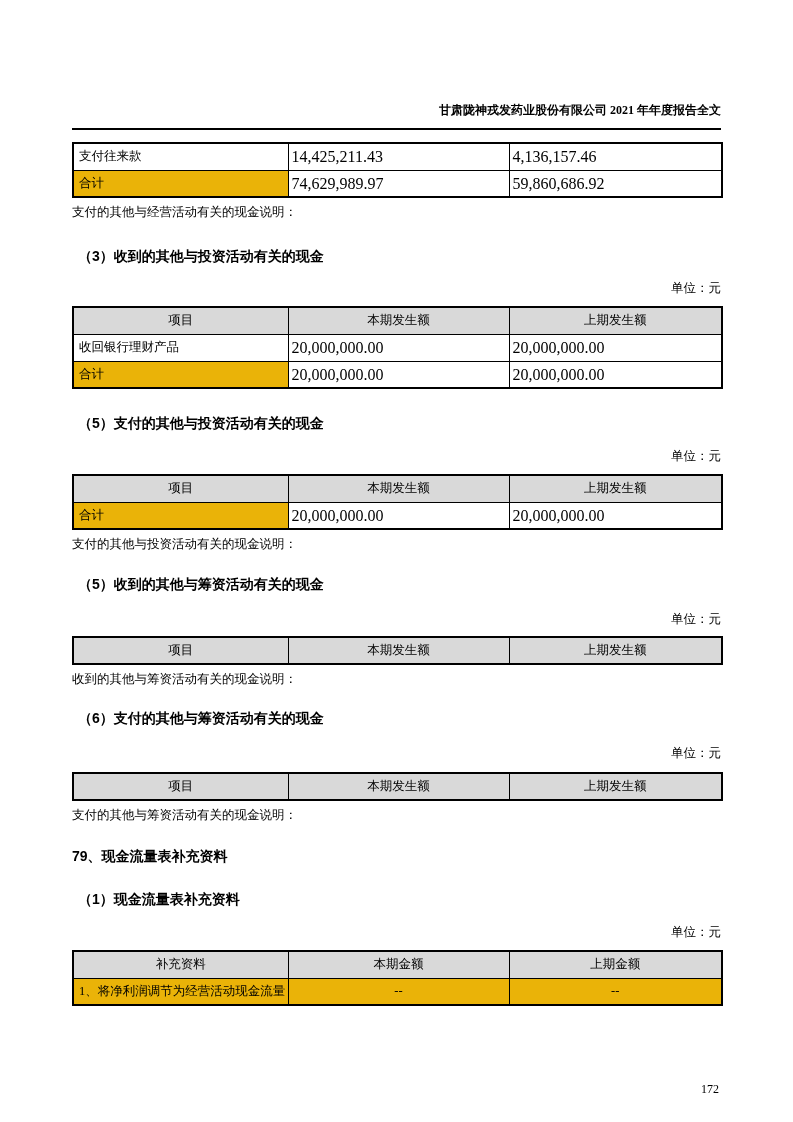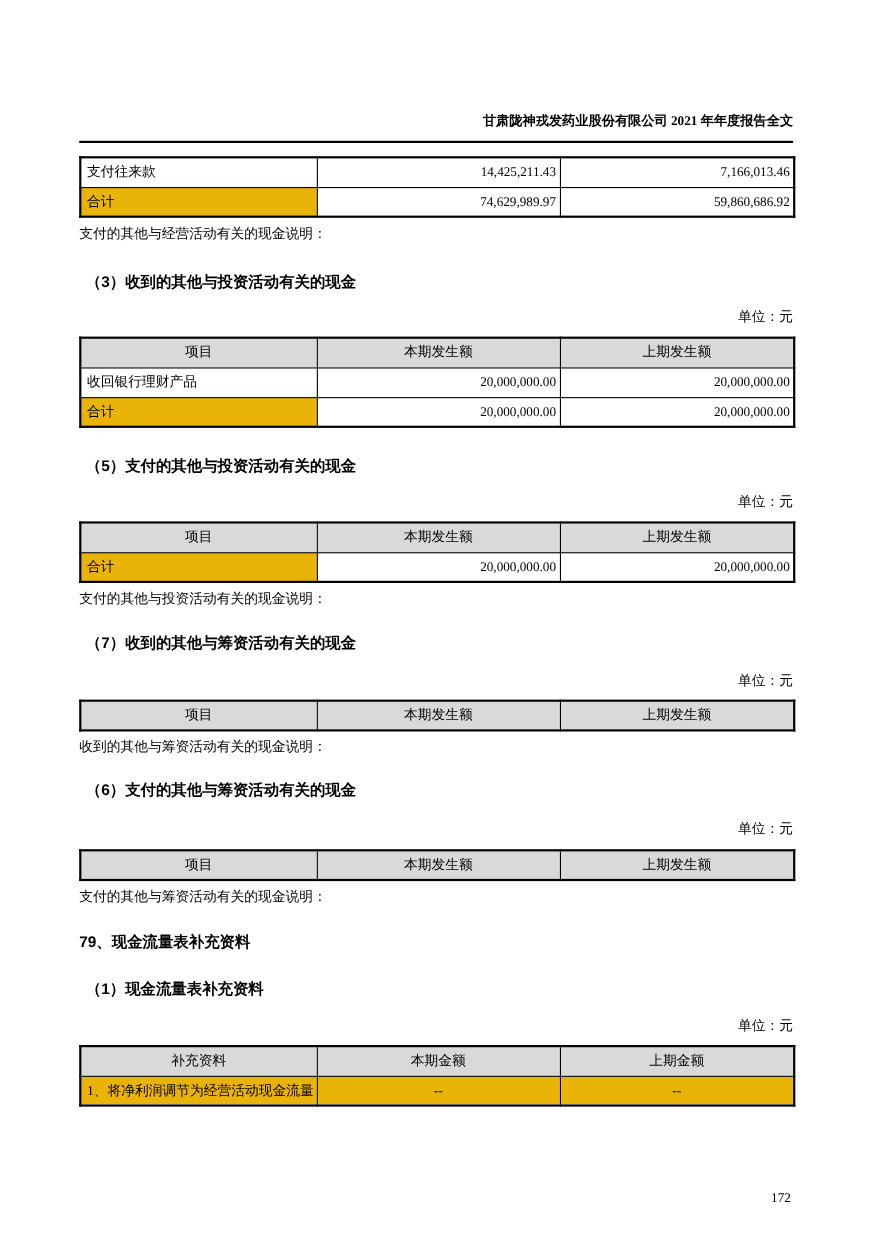--- a/index.html
+++ b/index.html
@@ -36,21 +36,21 @@
     font-size:12.5px;
     line-height:15px;
     padding:1px 3px;
     overflow:hidden;
     white-space:nowrap;
     vertical-align:middle;
   }
   .tbl td.head { background:#d9d9d9; text-align:center; }
   .tbl td.gray { background:#eab308; }
   .tbl td.lbl  { text-align:left; padding-left:5px; }
-  .tbl td.num  { text-align:right; font-size:12px; padding-right:3px; }
+  .tbl td.num  { font-size:16px; padding-right:3px; }
   .tbl td.ctr  { text-align:center; }
   .note {
     font-size:12.5px;
     line-height:16px;
     margin-top:6px;
   }
   .sec-heading {
     font-family:"Liberation Sans", sans-serif;
     font-weight:bold;
     font-size:14px;
@@ -102,21 +102,21 @@
   <table class="tbl mt-t1">
     <colgroup>
         <col style="width:215px">
         <col style="width:221px">
         <col style="width:213px">
       </colgroup>
     <tbody>
         <tr>
       <td class="lbl">支付往来款</td>
       <td class="num">14,425,211.43</td>
-      <td class="num">7,166,013.46</td>
+      <td class="num">4,136,157.46</td>
     </tr>
     <tr>
       <td class="lbl gray">合计</td>
       <td class="num">74,629,989.97</td>
       <td class="num">59,860,686.92</td>
     </tr>
   </tbody>
     </table>
   <div class="note">支付的其他与经营活动有关的现金说明：</div>
 
@@ -163,21 +163,21 @@
     </tr>
     <tr>
       <td class="lbl gray">合计</td>
       <td class="num">20,000,000.00</td>
       <td class="num">20,000,000.00</td>
     </tr>
   </tbody>
     </table>
   <div class="note">支付的其他与投资活动有关的现金说明：</div>
 
-  <div class="sec-heading mt-h5">（7）收到的其他与筹资活动有关的现金</div>
+  <div class="sec-heading mt-h5">（5）收到的其他与筹资活动有关的现金</div>
   <div class="unit mt-u3">单位：元</div>
   <table class="tbl mt-t4">
     <colgroup>
         <col style="width:215px">
         <col style="width:221px">
         <col style="width:213px">
       </colgroup>
     <tbody>
         <tr>
       <td class="head">项目</td>

